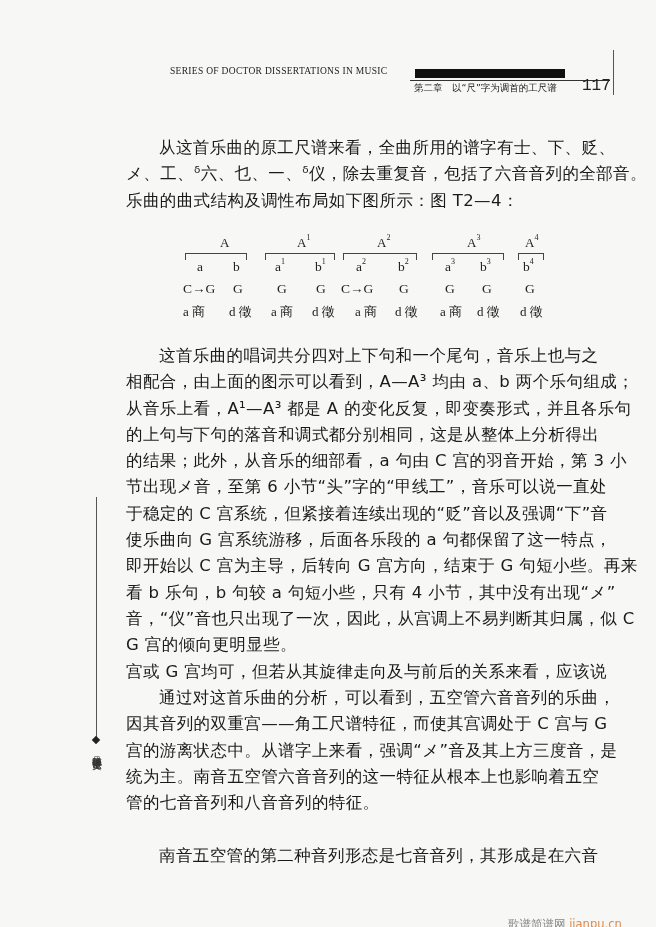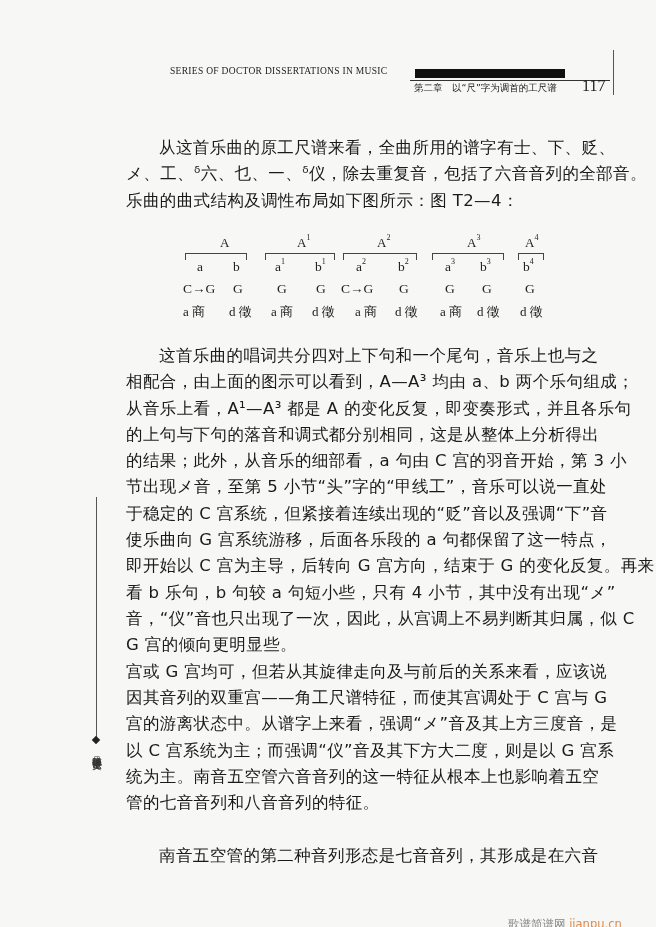--- a/index.html
+++ b/index.html
@@ -27,21 +27,21 @@
     position: absolute; left: 410px; top: 63px; width: 200px; height: 1px; background: #333;
   }
   .chapter {
     position: absolute; left: 414px; top: 65px;
     font-size: 9.5px; color: #222; white-space: nowrap;
     font-family: "DejaVu Sans", sans-serif;
   }
   .page-num {
     position: absolute; left: 582px; top: 60px;
     font-size: 16px; color: #222;
-    font-family: Liberation Serif, serif;
+    font-family: Liberation Mono, monospace;
   }
   .right-vline {
     position: absolute; left: 613px; top: 33px; width: 1px; height: 45px; background: #555;
   }
 
   
   .text {
     position: absolute; left: 126px; width: 512px;
     font-family: "DejaVu Sans", sans-serif;
     font-size: 16.5px; line-height: 26.3px; letter-spacing: 0.4px;
@@ -145,34 +145,34 @@
     <div class="row row2" style="top:68px;left:302px;">d 徵</div>
     <div class="row row2" style="top:68px;left:345px;">d 徵</div>
   </div>
 
   <div class="text" style="top:326px;">
     <span class="line indent">这首乐曲的唱词共分四对上下句和一个尾句，音乐上也与之</span>
     <span class="line">相配合，由上面的图示可以看到，A—A³ 均由 a、b 两个乐句组成；</span>
     <span class="line">从音乐上看，A¹—A³ 都是 A 的变化反复，即变奏形式，并且各乐句</span>
     <span class="line">的上句与下句的落音和调式都分别相同，这是从整体上分析得出</span>
     <span class="line">的结果；此外，从音乐的细部看，a 句由 C 宫的羽音开始，第 3 小</span>
-    <span class="line">节出现メ音，至第 5 小节“头”字的“甲线工”，音乐可以说一直处</span>
+    <span class="line">节出现メ音，至第 6 小节“头”字的“甲线工”，音乐可以说一直处</span>
     <span class="line">于稳定的 C 宫系统，但紧接着连续出现的“贬”音以及强调“下”音</span>
     <span class="line">使乐曲向 G 宫系统游移，后面各乐段的 a 句都保留了这一特点，</span>
-    <span class="line">即开始以 C 宫为主导，后转向 G 宫方向，结束于 G 的变化反复。再来</span>
+    <span class="line">即开始以 C 宫为主导，后转向 G 宫方向，结束于 G 句短小些。再来</span>
     <span class="line">看 b 乐句，b 句较 a 句短小些，只有 4 小节，其中没有出现“メ”</span>
     <span class="line">音，“仪”音也只出现了一次，因此，从宫调上不易判断其归属，似 C</span>
     <span class="line">G 宫的倾向更明显些。</span>
     <span class="line">宫或 G 宫均可，但若从其旋律走向及与前后的关系来看，应该说</span>
   </div>
 
   <div class="text" style="top:668px;">
+    <span class="line indent">通过对这首乐曲的分析，可以看到，五空管六音音列的乐曲，</span>
     <span class="line">因其音列的双重宫——角工尺谱特征，而使其宫调处于 C 宫与 G</span>
     <span class="line">宫的游离状态中。从谱字上来看，强调“メ”音及其上方三度音，是</span>
-    <span class="line">以 C 宫系统为主；而强调“仪”音及其下方大二度，则是以 G 宫系</span>
     <span class="line">统为主。南音五空管六音音列的这一特征从根本上也影响着五空</span>
     <span class="line">管的七音音列和八音音列的特征。</span>
   </div>
 
   <div class="text" style="top:826px;">
     <span class="line indent">南音五空管的第二种音列形态是七音音列，其形成是在六音</span>
   </div>
 
   <div class="margin-line"></div>
   <div class="margin-diamond"></div>

